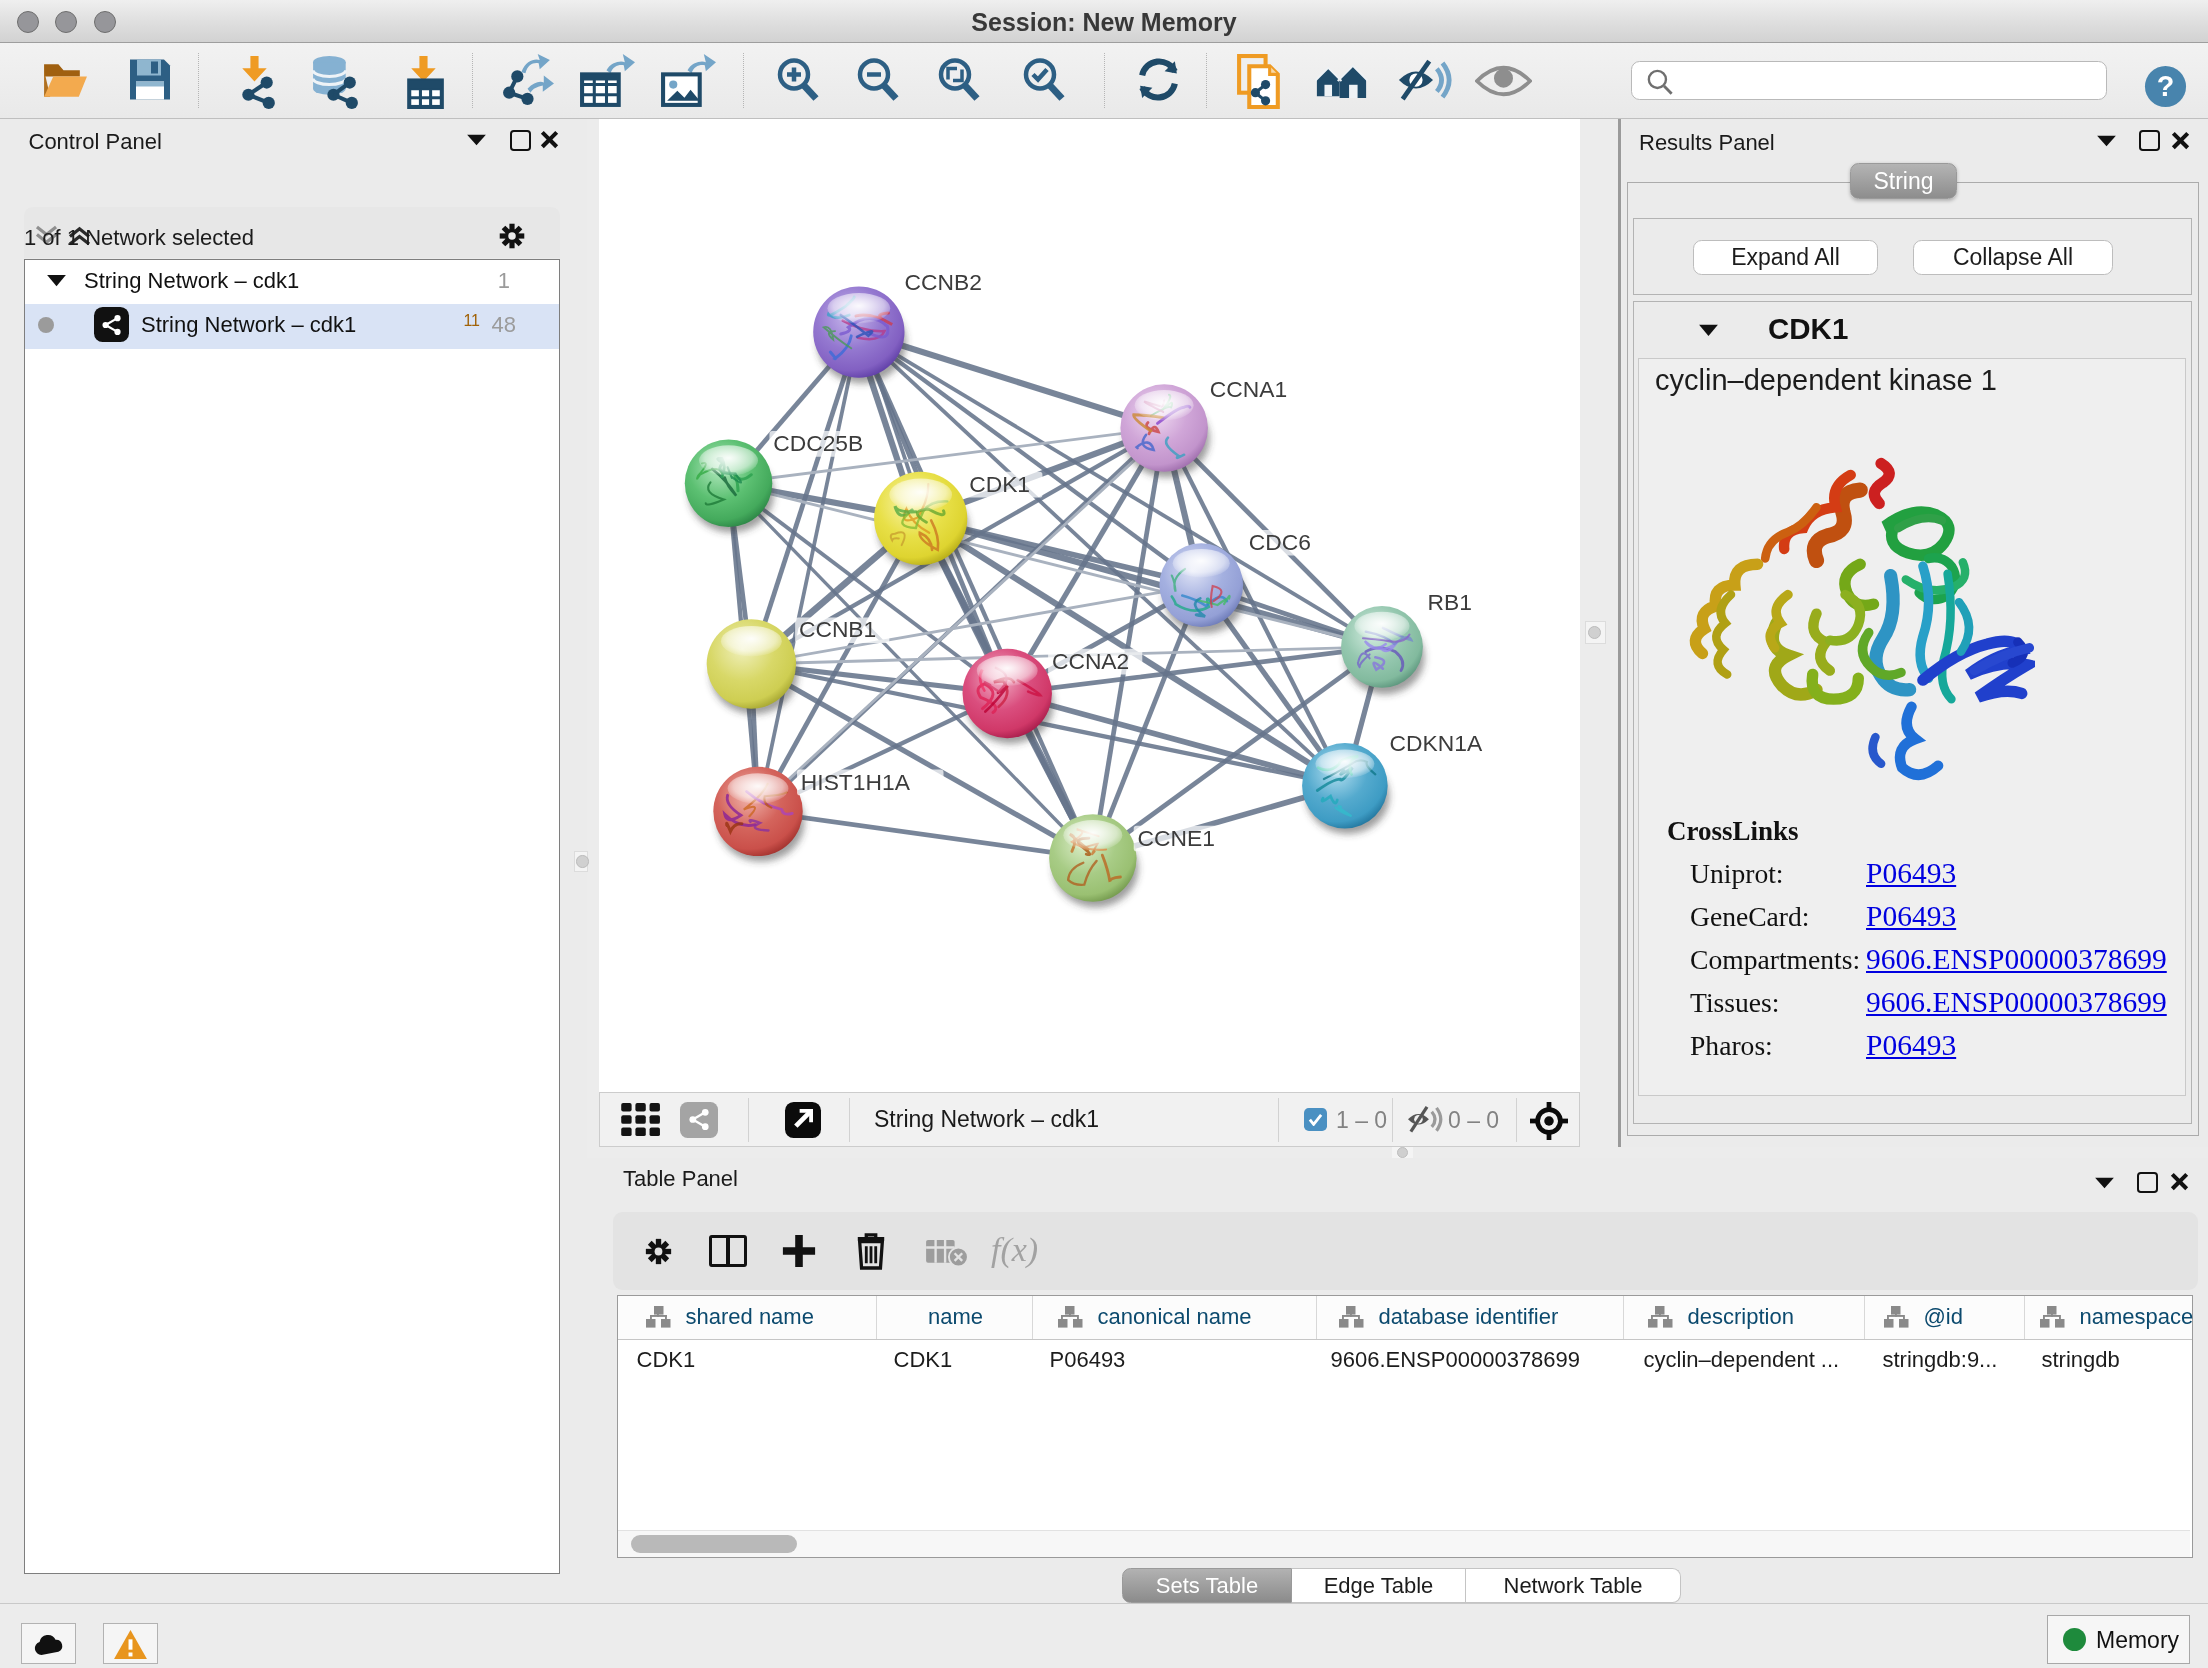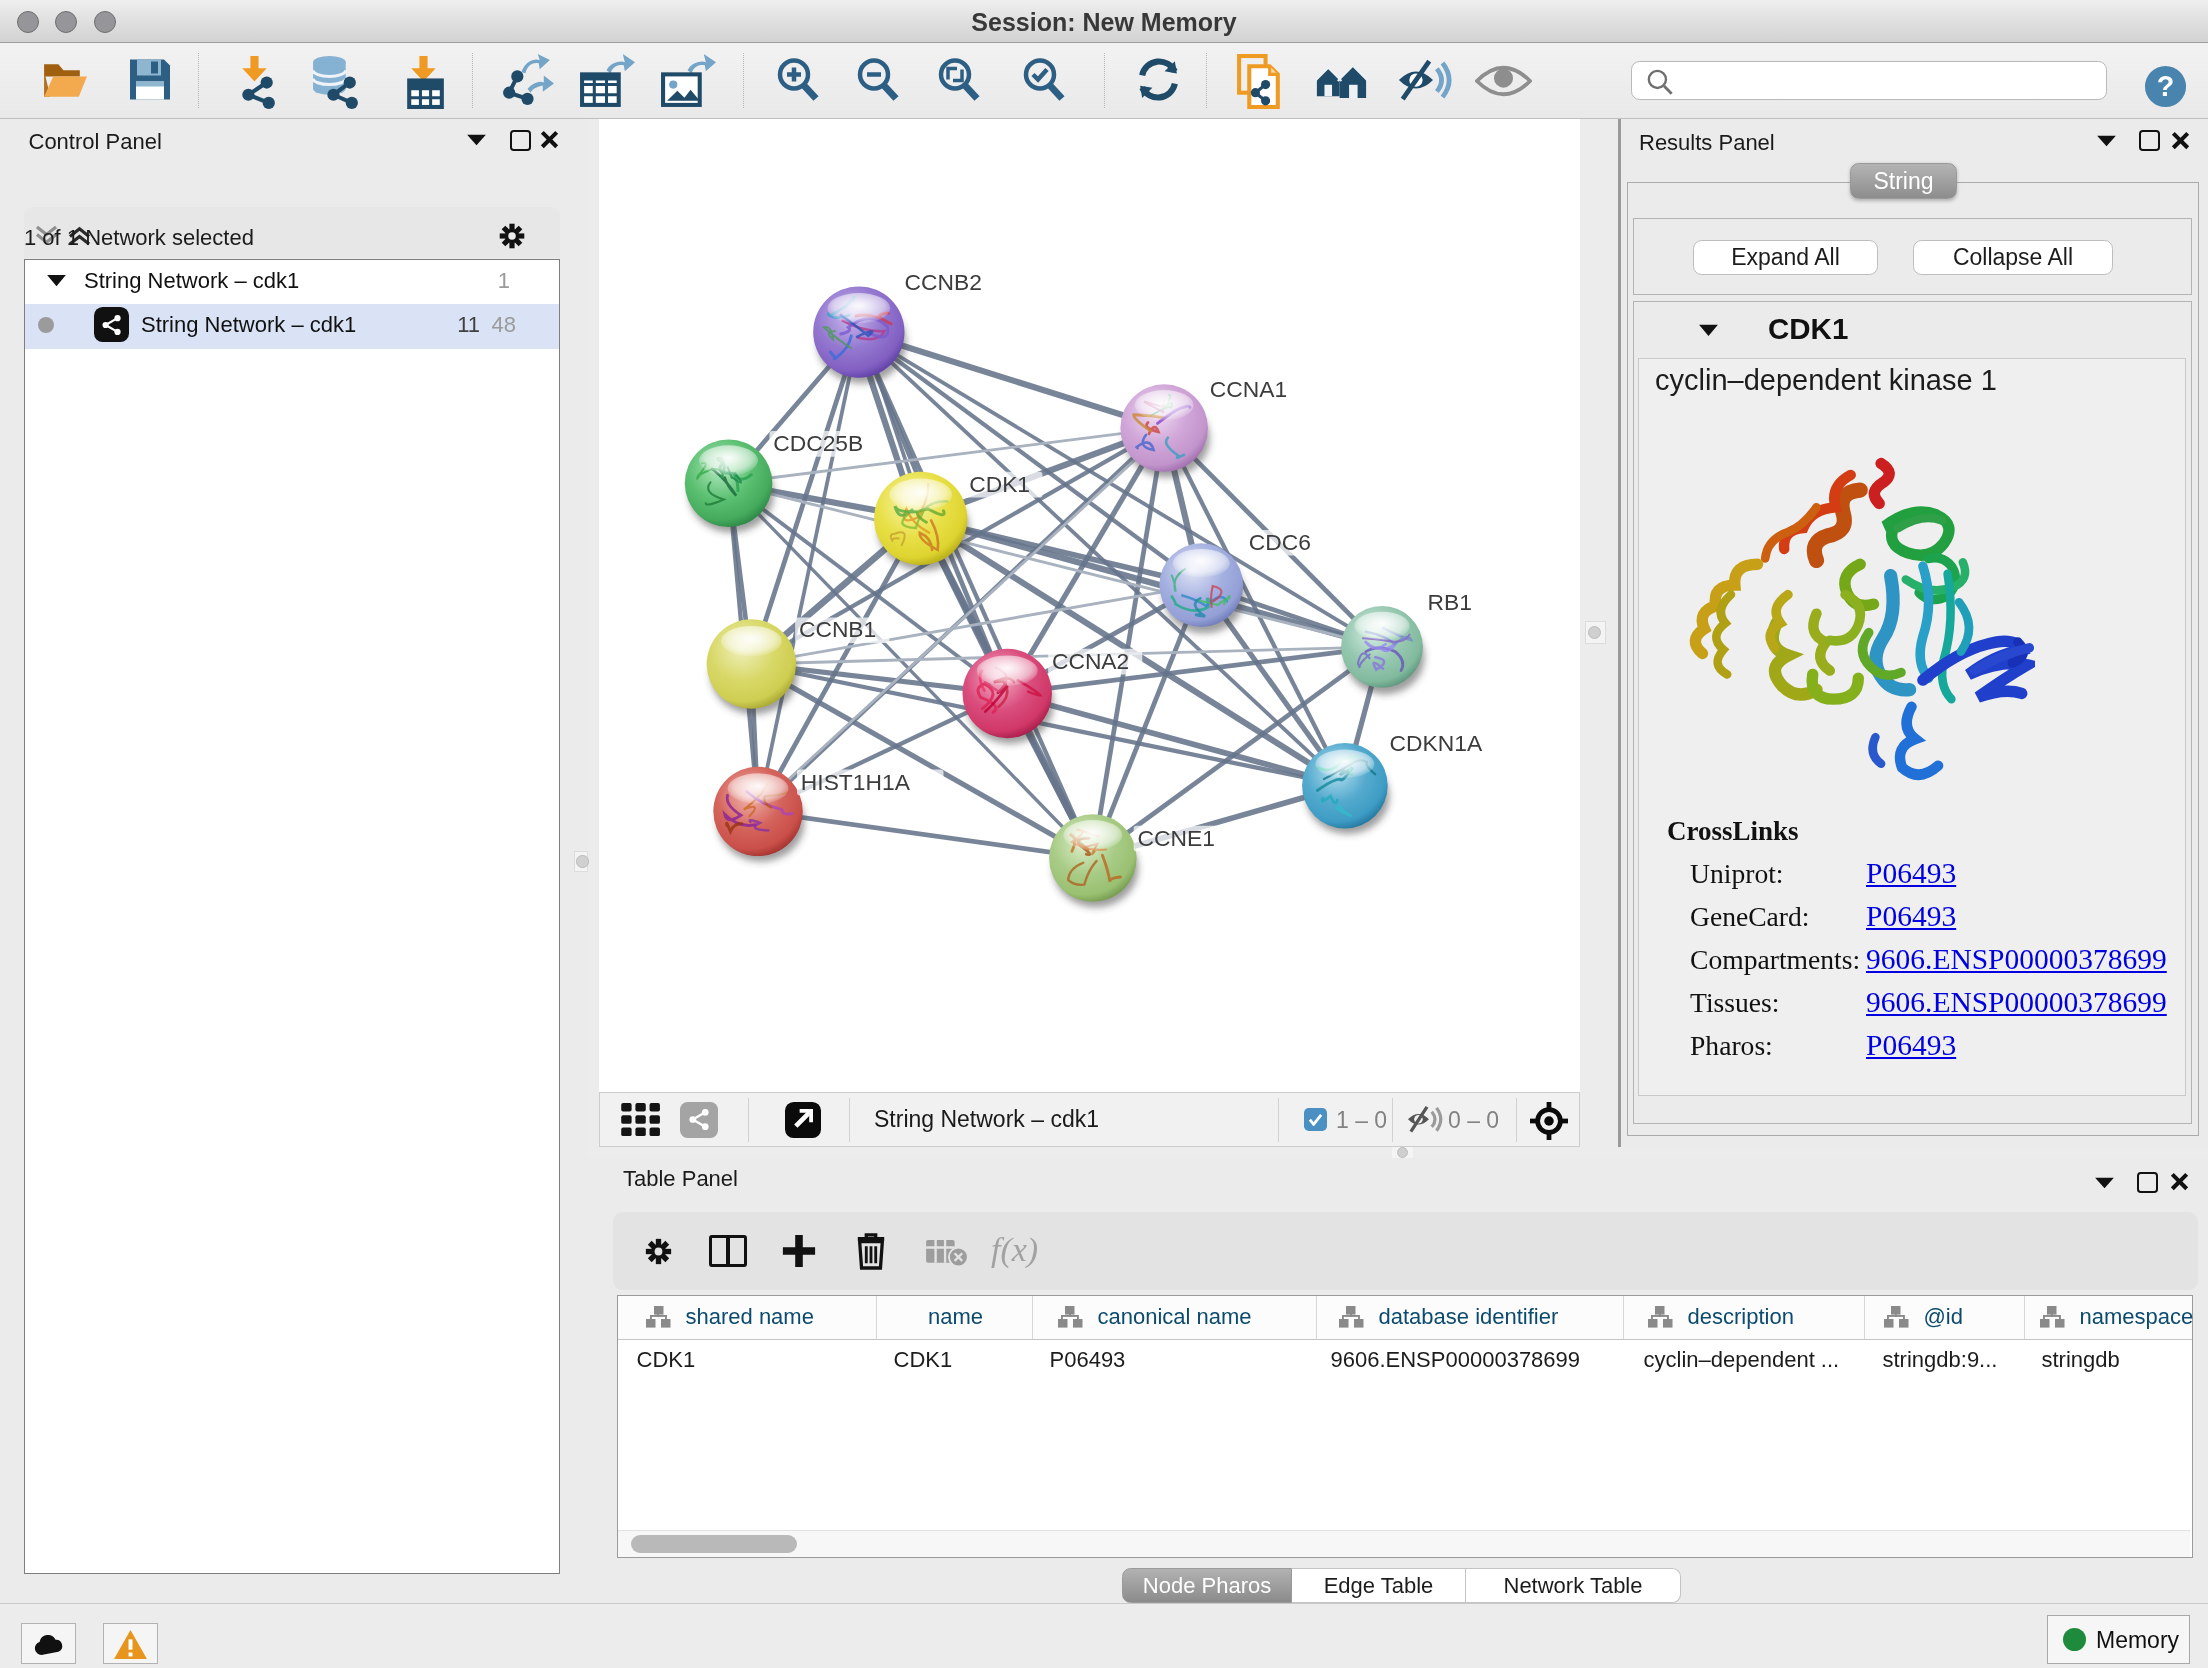--- a/index.html
+++ b/index.html
@@ -278,21 +278,21 @@
             <circle cx="18" cy="4.5" r="3.4"></circle>
             <circle cx="5" cy="12" r="3.4"></circle>
             <circle cx="18" cy="19.5" r="3.4"></circle>
           </g>
         <g stroke="#fff" stroke-width="2.4">
             <line x1="18" y1="4.5" x2="5" y2="12"></line>
             <line x1="5" y1="12" x2="18" y2="19.5"></line>
           </g>
       </svg>
       <div class="abs" style="left:116px;top:7.6px;font-size:22px;color:#111;">String Network – cdk1</div>
-      <div class="abs" style="right:79px;top:7.6px;font-size:22px;color:#404040;">11</div>
+      <div class="abs" style="right:79px;top:7.6px;font-size:16px;color:#a16207;">11</div>
       <div class="abs" style="right:43px;top:7.6px;font-size:22px;color:#9b9b9b;">48</div>
     </div>
   </div>
 
   <div class="abs" style="left:574px;top:732px;width:12.4px;height:19px;background:#f4f4f4;border:1px solid #dcdcdc;"></div>
   <div class="abs" style="left:576px;top:736px;width:10.5px;height:10.5px;border-radius:50%;background:#d0d0d0;border:1px solid #bbb;"></div>
 </div>
 <div class="abs" id="canvas">
 <svg width="981" height="973" viewBox="0 0 1031 1023">
 <defs>
@@ -783,21 +783,21 @@
       <div class="abs" style="left:1026px;top:6.7px;">cyclin–dependent ...</div>
       <div class="abs" style="left:1265px;top:6.7px;">stringdb:9...</div>
       <div class="abs" style="left:1424px;top:6.7px;">stringdb</div>
     </div>
     <div class="abs" style="left:0px;top:234px;width:1572px;height:26px;background:#f7f7f7;border-top:1px solid #e2e2e2;">
       <div class="abs" style="left:13.3px;top:3.8px;width:166px;height:18px;background:#b9b9b9;border-radius:9.5px;"></div>
     </div>
   </div>
 
   <div class="seg" style="left:535px;top:410px;height:35px;">
-    <div class="sel" style="width:170px;">Node Pharos</div>
+    <div class="sel" style="width:170px;">Sets Table</div>
     <div style="width:174px;">Edge Table</div>
     <div style="width:215px;">Network Table</div>
   </div>
 </div>
 <div class="abs" id="statusbar">
   <div class="abs" style="left:21px;top:19px;width:55px;height:41px;background:#f5f5f5;border:1.9px solid #b2b2b2;box-sizing:border-box;"></div>
   <svg class="abs" style="left:32px;top:29.5px;" width="33" height="23" viewBox="0 0 35 24">
     <path d="M10 22 a7 7 0 0 1 -2 -13.7 A9 9 0 0 1 25 6 a6.5 6.5 0 0 1 3 12.5 z" fill="#111"></path>
   </svg>
   <div class="abs" style="left:103px;top:19px;width:55px;height:41px;background:#f5f5f5;border:1.9px solid #b2b2b2;box-sizing:border-box;"></div>

